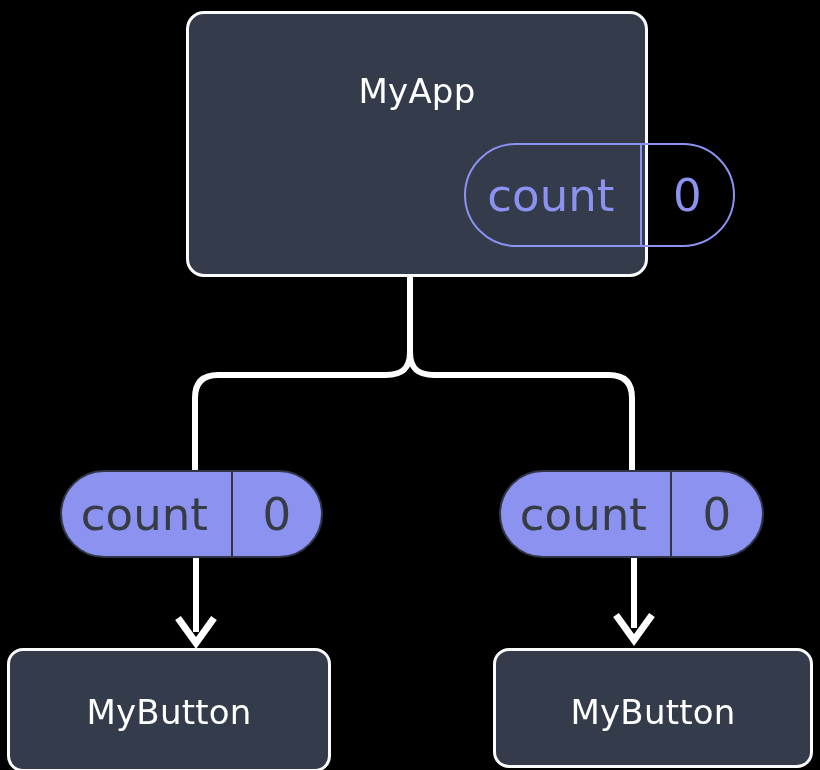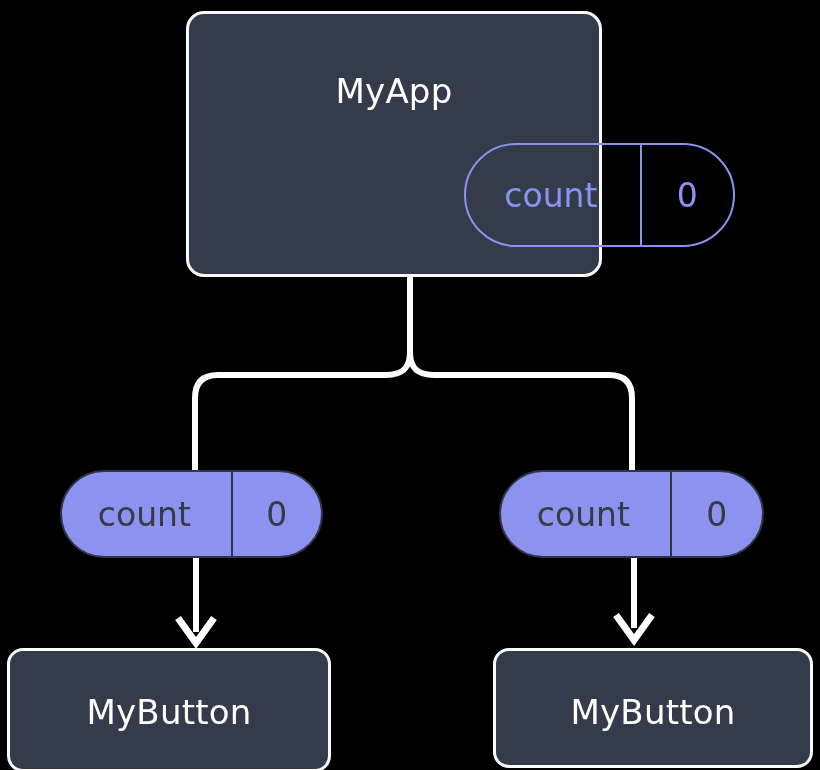--- a/index.html
+++ b/index.html
@@ -43,21 +43,21 @@
     font-size: 34px;
     font-weight: 400;
     letter-spacing: 0.2px;
     text-align: center;
     white-space: nowrap;
   }
 
   #card-myapp {
     left: 186px;
     top: 11px;
-    width: 416px;
+    width: 462px;
     height: 266px;
     padding-left: 28px;
   }
   #card-myapp .card-title {
     position: absolute;
     left: 0;
     right: 0;
     top: 57px;
   }
 
@@ -95,21 +95,21 @@
     box-sizing: border-box;
     display: flex;
     align-items: stretch;
     border-radius: 999px;
     overflow: hidden;
   }
   .pill-key, .pill-val {
     display: flex;
     align-items: center;
     justify-content: center;
-    font-size: 33px;
+    font-size: 45px;
     font-weight: 400;
     white-space: nowrap;
     box-sizing: border-box;
   }
 
   
   .pill.outlined {
     border: 2px solid #8b92ef;
     background: transparent;
   }

